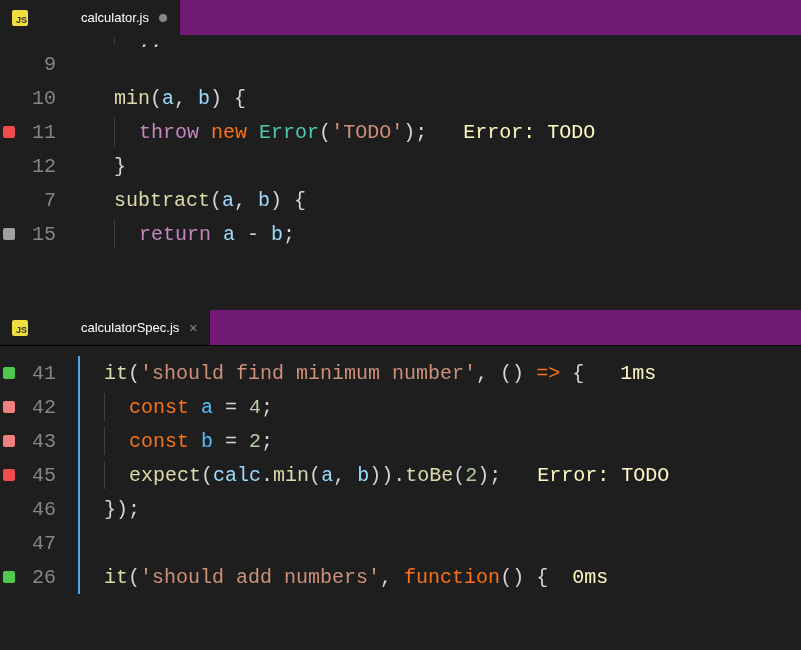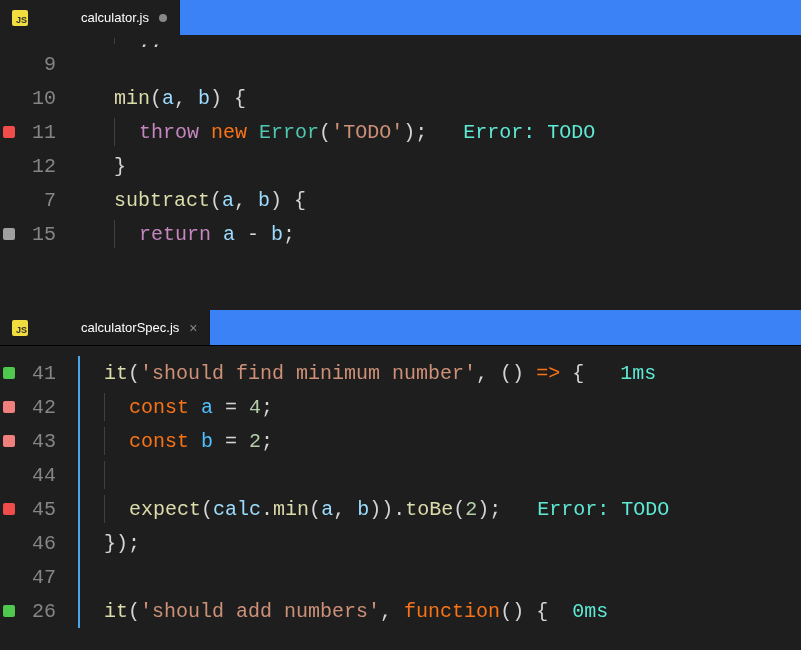--- a/index.html
+++ b/index.html
@@ -7,21 +7,21 @@
       font-family: 'Consolas', 'Courier New', monospace;
       background: #1e1e1e;
       color: #d4d4d4;
       font-size: 20px;
       width: 801px;
       height: 650px;
       overflow: hidden;
     }
     .tab-bar {
       display: flex;
-      background: #3b82f6;
+      background: #701a75;
       height: 35px;
     }
     .tab {
       display: flex;
       align-items: center;
       padding: 0 12px;
       background: #1e1e1e;
       border-right: 1px solid #191919;
       gap: 6px;
       font-size: 13px;
@@ -100,21 +100,21 @@
     }
     .tok-fn { color: #dcdcaa; }
     .tok-kw { color: #c586c0; }
     .tok-var { color: #9cdcfe; }
     .tok-blue { color: #f97316; }
     .tok-type { color: #4ec9b0; }
     .tok-str { color: #ce9178; }
     .tok-num { color: #b5cea8; }
     .tok-const { color: #4fc1ff; }
     .tok-punct { color: #d4d4d4; }
-    .tok-err { color: #5eead4; }
+    .tok-err { color: #fef9c3; }
     .partial-row {
       height: 12px;
       overflow: hidden;
     }
   </style>
 </head>
 <body>
 
 <div class="tab-bar">
   <div class="tab">
@@ -180,25 +180,20 @@
     <div class="marker-col"><div class="marker marker-lightred"></div></div>
     <div class="line-num">42</div>
     <span class="active-indent"></span><span>  </span><span class="indent-guide"></span><span>  </span><span class="tok-blue">const</span><span> </span><span class="tok-const">a</span><span class="tok-punct"> = </span><span class="tok-num">4</span><span class="tok-punct">;</span>
   </div>
   <div class="code-line">
     <div class="marker-col"><div class="marker marker-lightred"></div></div>
     <div class="line-num">43</div>
     <span class="active-indent"></span><span>  </span><span class="indent-guide"></span><span>  </span><span class="tok-blue">const</span><span> </span><span class="tok-const">b</span><span class="tok-punct"> = </span><span class="tok-num">2</span><span class="tok-punct">;</span>
   </div>
   <div class="code-line">
-    <div class="marker-col"></div>
-    <div class="line-num">44</div>
-    <span class="active-indent"></span><span>  </span><span class="indent-guide"></span>
-  </div>
-  <div class="code-line">
     <div class="marker-col"><div class="marker marker-red"></div></div>
     <div class="line-num">45</div>
     <span class="active-indent"></span><span>  </span><span class="indent-guide"></span><span>  </span><span class="tok-fn">expect</span><span class="tok-punct">(</span><span class="tok-var">calc</span><span class="tok-punct">.</span><span class="tok-fn">min</span><span class="tok-punct">(</span><span class="tok-var">a</span><span class="tok-punct">, </span><span class="tok-var">b</span><span class="tok-punct">)).</span><span class="tok-fn">toBe</span><span class="tok-punct">(</span><span class="tok-num">2</span><span class="tok-punct">);   </span><span class="tok-err">Error: TODO</span>
   </div>
   <div class="code-line">
     <div class="marker-col"></div>
     <div class="line-num">46</div>
     <span class="active-indent"></span><span>  });</span>
   </div>
   <div class="code-line">

